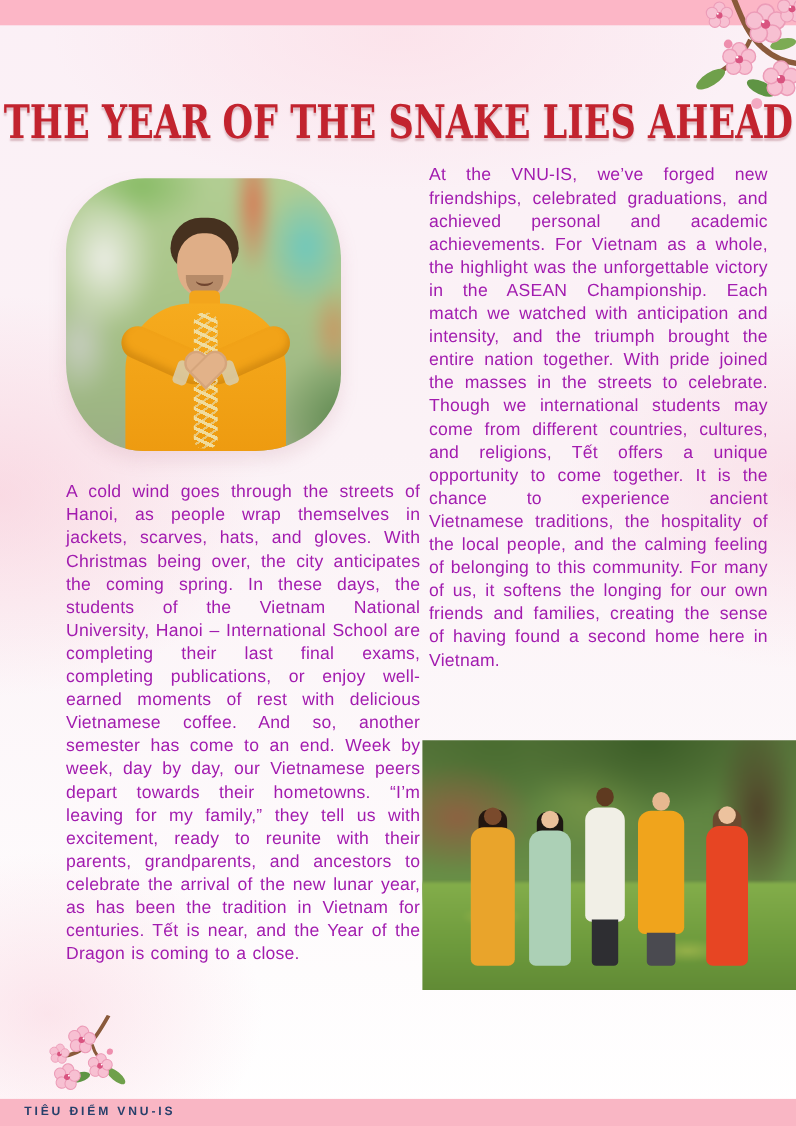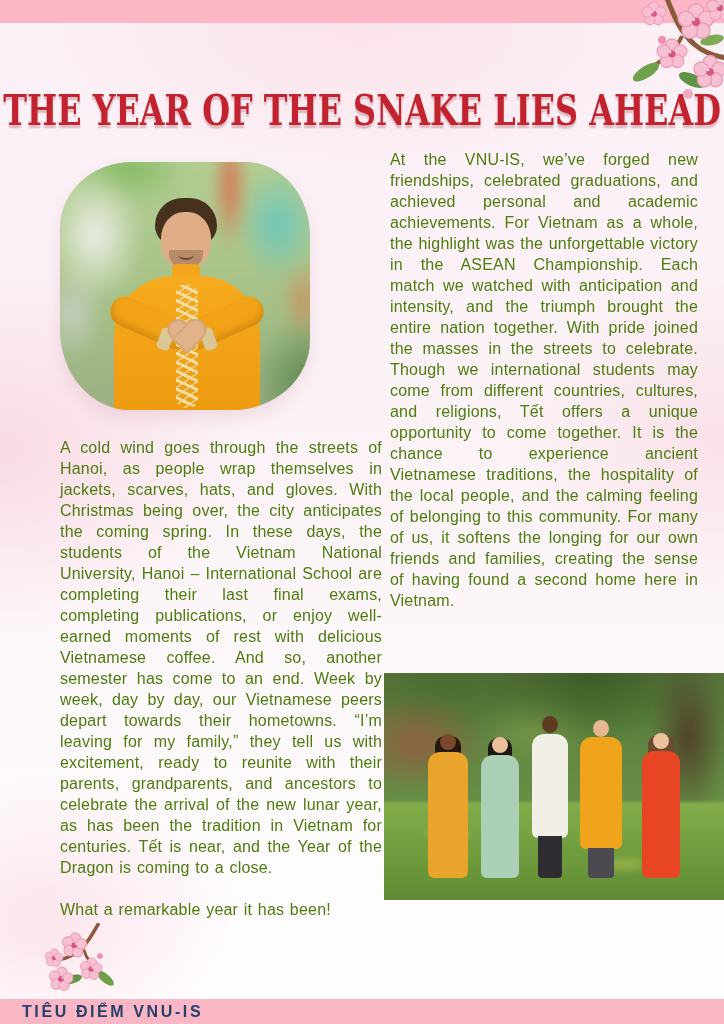--- a/index.html
+++ b/index.html
@@ -13,35 +13,35 @@
       radial-gradient(280px 210px at 6% 90%, rgba(249,205,218,0.5), rgba(249,205,218,0) 70%),
       radial-gradient(420px 190px at 50% 3%, rgba(252,224,232,0.8), rgba(252,224,232,0) 75%),
       linear-gradient(180deg, #fbf0f6 0%, #fbf2f6 40%, #ffffff 100%);
   }
 
   
   .top-band { position:absolute; top:0; left:0; width:724px; height:23px; background:#FCB6C6; }
   .footer-band { position:absolute; bottom:0; left:0; width:724px; height:25px; background:#F9B6C4; }
   .footer-label {
     position:absolute; left:22px; top:0; line-height:25px;
-    font-size:16px; font-weight:bold; letter-spacing:2.6px; color:#27406B;text-align:right;
+    font-size:11px; font-weight:bold; letter-spacing:2.6px; color:#27406B;text-align:right;
   }
 
   
   .page-title { position:absolute; top:89px; left:0; width:724px; display:flex; justify-content:center; }
   .page-title span {
     display:inline-block; white-space:nowrap;
     font-family:"DejaVu Serif", serif; font-weight:bold;
     font-size:42px; line-height:1.05; color:#C2232E;
     transform:scaleX(0.76); transform-origin:center;
     text-shadow:0 3px 2px rgba(130,40,55,0.28);
   }
 
   
-  .col { position:absolute; color:#4d7c0f; font-size:16px; line-height:21px;
+  .col { position:absolute; color:#a21caf; font-size:16px; line-height:21px;
          text-align:justify; letter-spacing:0.2px; word-spacing:1px; }
   .col-left  { left:60px;  top:437px; width:322px; }
   .col-right { left:390px; top:149px; width:308px; }
   .col p + p { margin-top:21px; }
 
   
   .man-photo {
     position:absolute; left:60px; top:162px; width:250px; height:248px;
     border-radius:72px 64px 78px 70px / 66px 74px 70px 80px;
     overflow:hidden; box-shadow:0 8px 16px rgba(190,120,140,0.18);
@@ -163,21 +163,20 @@
     <div class="sleeve right"></div>
     <div class="embroidery"></div>
     <div class="cuff left"></div>
     <div class="cuff right"></div>
     <div class="hands-heart"></div>
   </div>
 </div>
 
 <div class="col col-left">
   <p>A cold wind goes through the streets of Hanoi, as people wrap themselves in jackets, scarves, hats, and gloves. With Christmas being over, the city anticipates the coming spring. In these days, the students of the Vietnam National University, Hanoi – International School are completing their last final exams, completing publications, or enjoy well-earned moments of rest with delicious Vietnamese coffee. And so, another semester has come to an end. Week by week, day by day, our Vietnamese peers depart towards their hometowns. “I’m leaving for my family,” they tell us with excitement, ready to reunite with their parents, grandparents, and ancestors to celebrate the arrival of the new lunar year, as has been the tradition in Vietnam for centuries. Tết is near, and the Year of the Dragon is coming to a close.</p>
-  <p>What a remarkable year it has been!</p>
 </div>
 
 <div class="col col-right">
   <p>At the VNU-IS, we’ve forged new friendships, celebrated graduations, and achieved personal and academic achievements. For Vietnam as a whole, the highlight was the unforgettable victory in the ASEAN Championship. Each match we watched with anticipation and intensity, and the triumph brought the entire nation together. With pride joined the masses in the streets to celebrate. Though we international students may come from different countries, cultures, and religions, Tết offers a unique opportunity to come together. It is the chance to experience ancient Vietnamese traditions, the hospitality of the local people, and the calming feeling of belonging to this community. For many of us, it softens the longing for our own friends and families, creating the sense of having found a second home here in Vietnam.</p>
 </div>
 
 <div class="group-photo">
   <div class="trees"></div>
   <div class="grass"></div>
   <div class="fig fig1">

